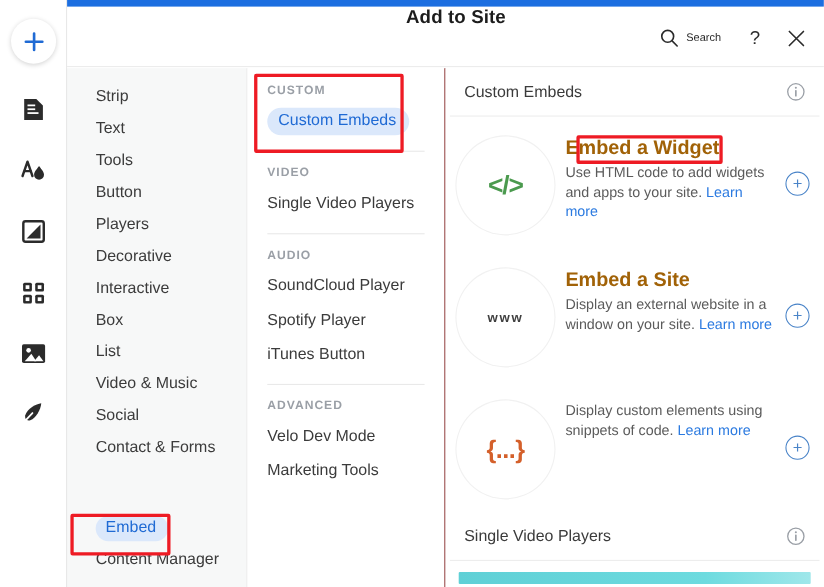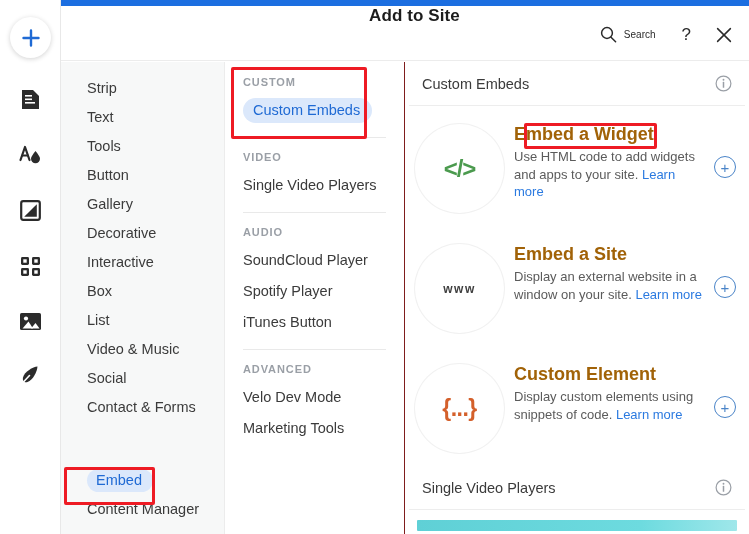--- a/index.html
+++ b/index.html
@@ -374,21 +374,21 @@
         </svg>
       </div>
     </div>
   </div>
 
   <div class="col-cats" id="cat-list">
       <div class="cat-item"><span class="cat-pill">Strip</span></div>
       <div class="cat-item"><span class="cat-pill">Text</span></div>
       <div class="cat-item"><span class="cat-pill">Tools</span></div>
       <div class="cat-item"><span class="cat-pill">Button</span></div>
-      <div class="cat-item"><span class="cat-pill">Gallery</span></div>
+      <div class="cat-item"><span class="cat-pill">Players</span></div>
       <div class="cat-item"><span class="cat-pill">Decorative</span></div>
       <div class="cat-item"><span class="cat-pill">Interactive</span></div>
       <div class="cat-item"><span class="cat-pill">Box</span></div>
       <div class="cat-item"><span class="cat-pill">List</span></div>
       <div class="cat-item"><span class="cat-pill">Video &amp; Music</span></div>
       <div class="cat-item"><span class="cat-pill">Social</span></div>
       <div class="cat-item"><span class="cat-pill">Contact &amp; Forms</span></div>
       <div class="cat-item active"><span class="cat-pill">Embed</span></div>
       <div class="cat-item"><span class="cat-pill">Content Manager</span></div>
     </div>
@@ -434,21 +434,21 @@
           <div class="card-thumb">
             <span class="thumb-www">www</span>
           </div>
           <div class="card-body"><div class="card-title">Embed a Site</div><div class="card-desc"><span>Display an external website in a window on your site. </span><span class="learn-link">Learn more</span></div></div>
           <div class="card-add">+</div>
         </div>
         <div class="card">
           <div class="card-thumb">
             <span class="thumb-curly">{...}</span>
           </div>
-          <div class="card-body"><div class="card-title">Custom Element</div><div class="card-desc"><span>Display custom elements using snippets of code. </span><span class="learn-link">Learn more</span></div></div>
+          <div class="card-body"><div class="card-desc"><span>Display custom elements using snippets of code. </span><span class="learn-link">Learn more</span></div></div>
           <div class="card-add">+</div>
         </div>
       </div>
 
     <div class="section-head">
       <span class="section-title">Single Video Players</span>
       <span class="info-icon">
         <svg width="17" height="17" viewBox="0 0 17 17">
           <circle cx="8.5" cy="8.5" r="7.4" fill="none" stroke="#9a9fa6" stroke-width="1.2"></circle>
           <circle cx="8.5" cy="4.8" r="0.95" fill="#9a9fa6"></circle>

